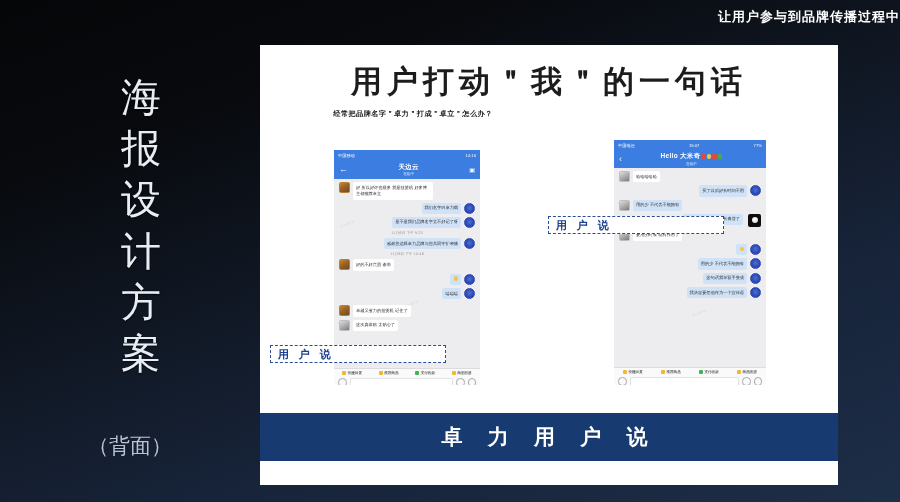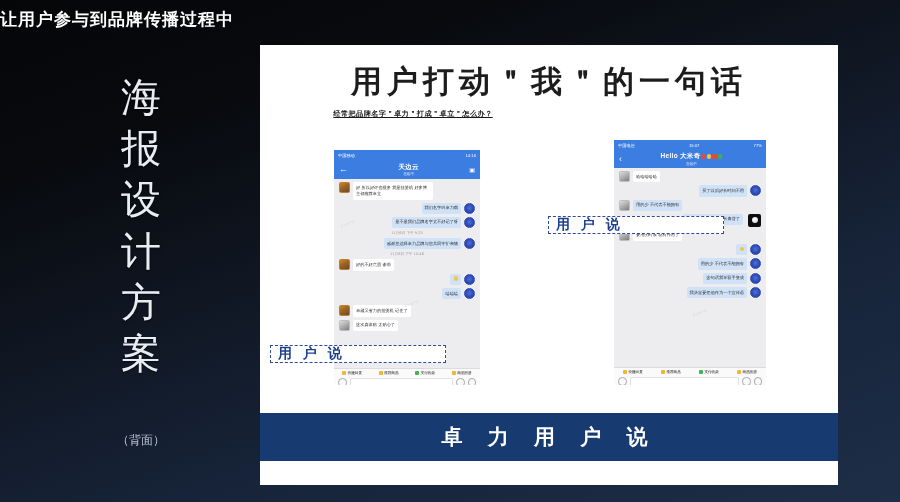--- a/index.html
+++ b/index.html
@@ -8,58 +8,58 @@
     font-family:"Liberation Sans","DejaVu Sans",sans-serif;
     background:#000;
   }
   .slide{
     position:relative;width:900px;height:502px;
     background:linear-gradient(160deg,#050608 0%,#080a0e 22%,#101723 45%,#17243a 70%,#1d2e47 100%);
     overflow:hidden;
   }
   
   .top-heading{
-    position:absolute;top:8px;left:0;width:900px;text-align:left;
-    color:#fff;font-size:17px;font-weight:bold;letter-spacing:1px;
+    position:absolute;top:8px;left:0;width:900px;text-align:right;
+    color:#fff;font-size:13px;font-weight:bold;letter-spacing:1px;
     font-family:"DejaVu Sans","Liberation Sans",sans-serif;
   }
   
   .side-title{
     position:absolute;left:96px;top:72px;width:90px;
     text-align:center;
     color:#e8edf4;
     font-size:40px;line-height:1.28;font-weight:400;
     letter-spacing:0px;
     font-family:"DejaVu Sans","Liberation Sans",sans-serif;
     text-shadow:0 1px 2px rgba(0,0,0,.6);
   }
   .side-title span{display:block;}
   .side-sub{
-    position:absolute;left:96px;top:432px;width:90px;text-align:center;
-    color:#b9c4d2;font-size:12px;
+    position:absolute;left:88px;top:432px;width:90px;text-align:left;
+    color:#b9c4d2;font-size:21px;
     font-family:"DejaVu Sans","Liberation Sans",sans-serif;
   }
   
   .poster{
     position:absolute;left:260px;top:45px;width:578px;height:440px;
     background:#fff;
   }
   .poster-title{
     position:absolute;top:16px;left:0;width:578px;text-align:center;
     font-size:31px;font-weight:bold;color:#1c1c1c;letter-spacing:5px;
     font-family:"DejaVu Sans","Liberation Sans",sans-serif;
   }
   .caption{
     position:absolute;text-align:center;color:#191919;
     font-size:7.2px;line-height:1.85;font-weight:bold;letter-spacing:.4px;
     font-family:"DejaVu Sans","Liberation Sans",sans-serif;
   }
   .caption.left{left:22px;top:62px;width:262px;}
   .caption.right{left:312px;top:62px;width:250px;}
-  .caption .l2{display:block;text-decoration:underline;}
+  .caption .l2{display:block;}
 
   
   .phone{position:absolute;background:#ededef;overflow:hidden;}
   .phone .statusbar{
     height:10px;background:#3b7de0;color:#fff;font-size:4.2px;
     display:flex;align-items:center;justify-content:space-between;
     padding:0 4px;box-sizing:border-box;
   }
   .phone .navbar{
     background:#3b7de0;color:#fff;position:relative;
@@ -121,21 +121,21 @@
   .circ{width:6.5px;height:6.5px;border-radius:50%;border:.5px solid #a8a8a8;
         flex:0 0 auto;display:block;}
   .inputfield{flex:1;height:6.5px;background:#fff;border:.5px solid #e2e2e2;border-radius:1px;}
 
   
   .callout{
     position:absolute;border:1px dashed #2c4b97;background:#fff;
     display:flex;align-items:center;box-sizing:border-box;
   }
   .callout .lab{
-    color:#1d3f91;font-weight:bold;letter-spacing:3px;font-size:14px;
+    color:#1d3f91;font-weight:bold;letter-spacing:3px;font-size:11px;
     padding:0 7px;white-space:nowrap;
     font-family:"DejaVu Sans","Liberation Sans",sans-serif;
   }
   
   .bottombar{
     position:absolute;left:260px;top:413px;width:578px;height:48px;
     background:#173b70;display:flex;align-items:center;justify-content:center;
   }
   .bottombar .txt{
     color:#fff;font-size:21px;font-weight:bold;letter-spacing:9px;

